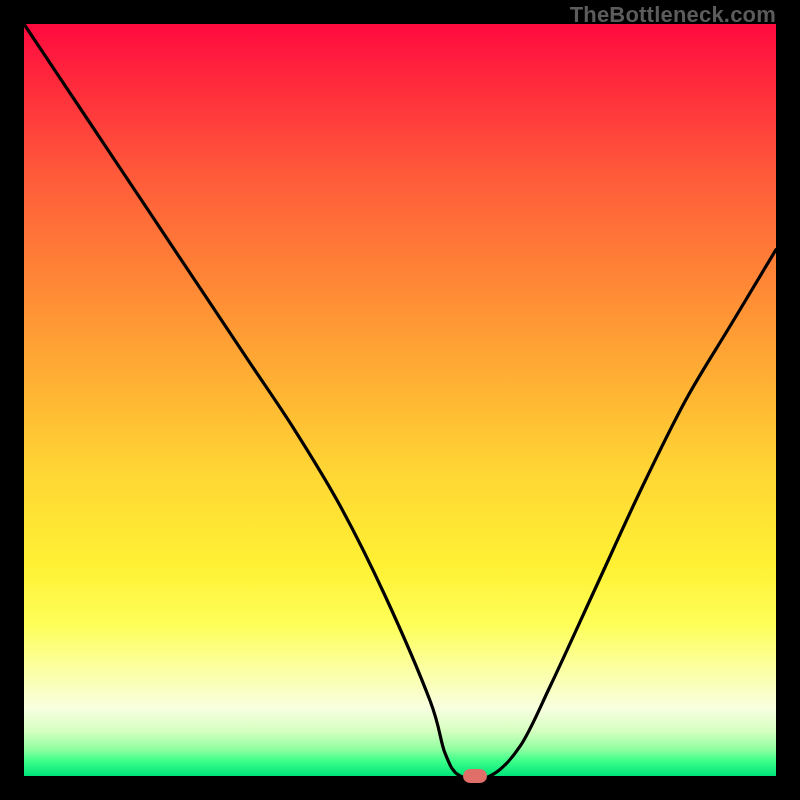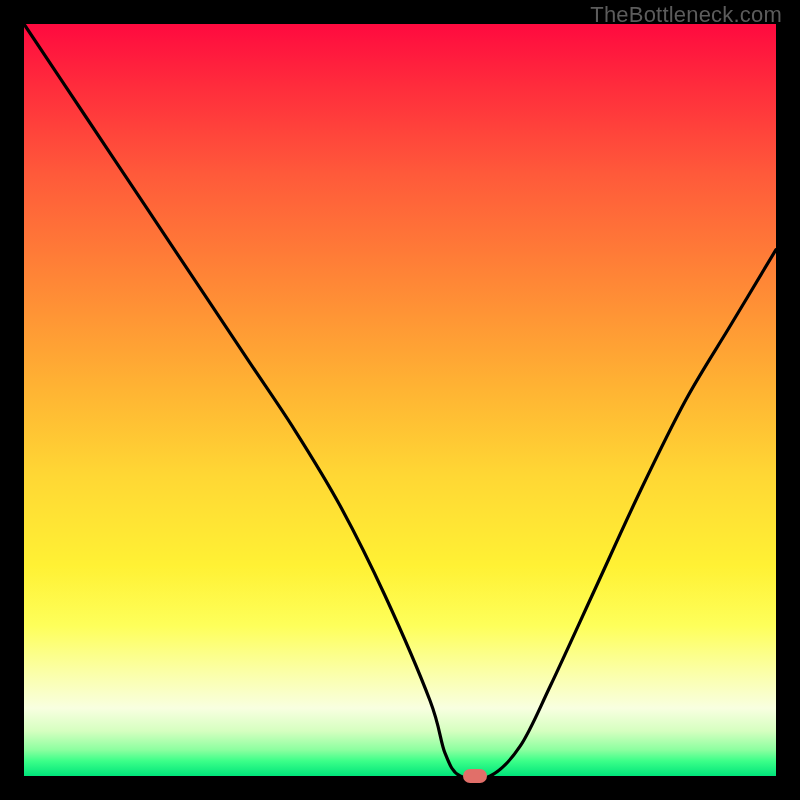--- a/index.html
+++ b/index.html
@@ -13,24 +13,24 @@
   }
   .frame {
     position: relative;
     width: 800px;
     height: 800px;
     background: #000;
   }
   .watermark {
     position: absolute;
     top: 2px;
-    right: 18px;
+    right: 24px;
     color: #5c5c5c;
     font-size: 22px;
-    font-weight: 400;
+    font-weight: 700;
     letter-spacing: 0.2px;
     z-index: 10;
   }
   .plot-area {
     position: absolute;
     left: 24px;
     top: 24px;
     width: 752px;
     height: 752px;
   }

